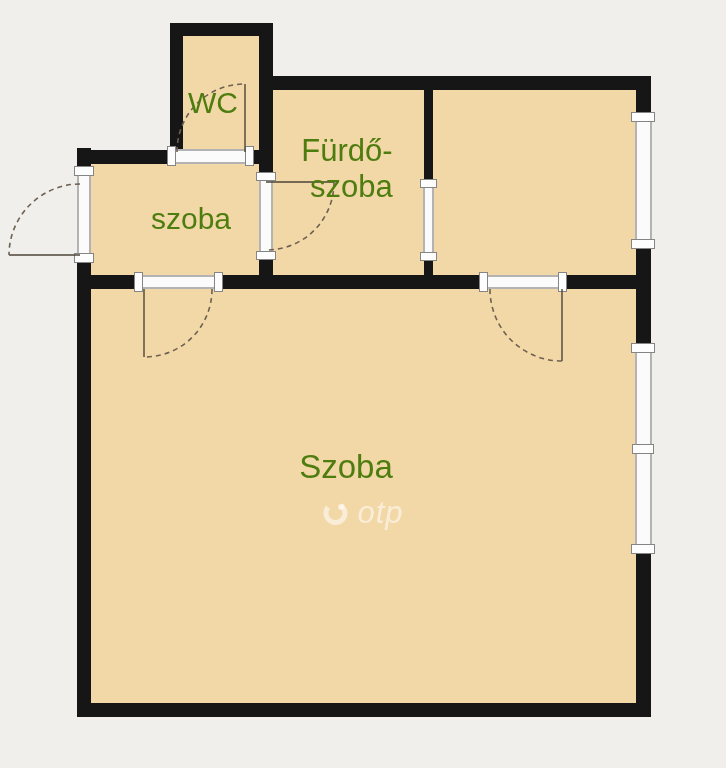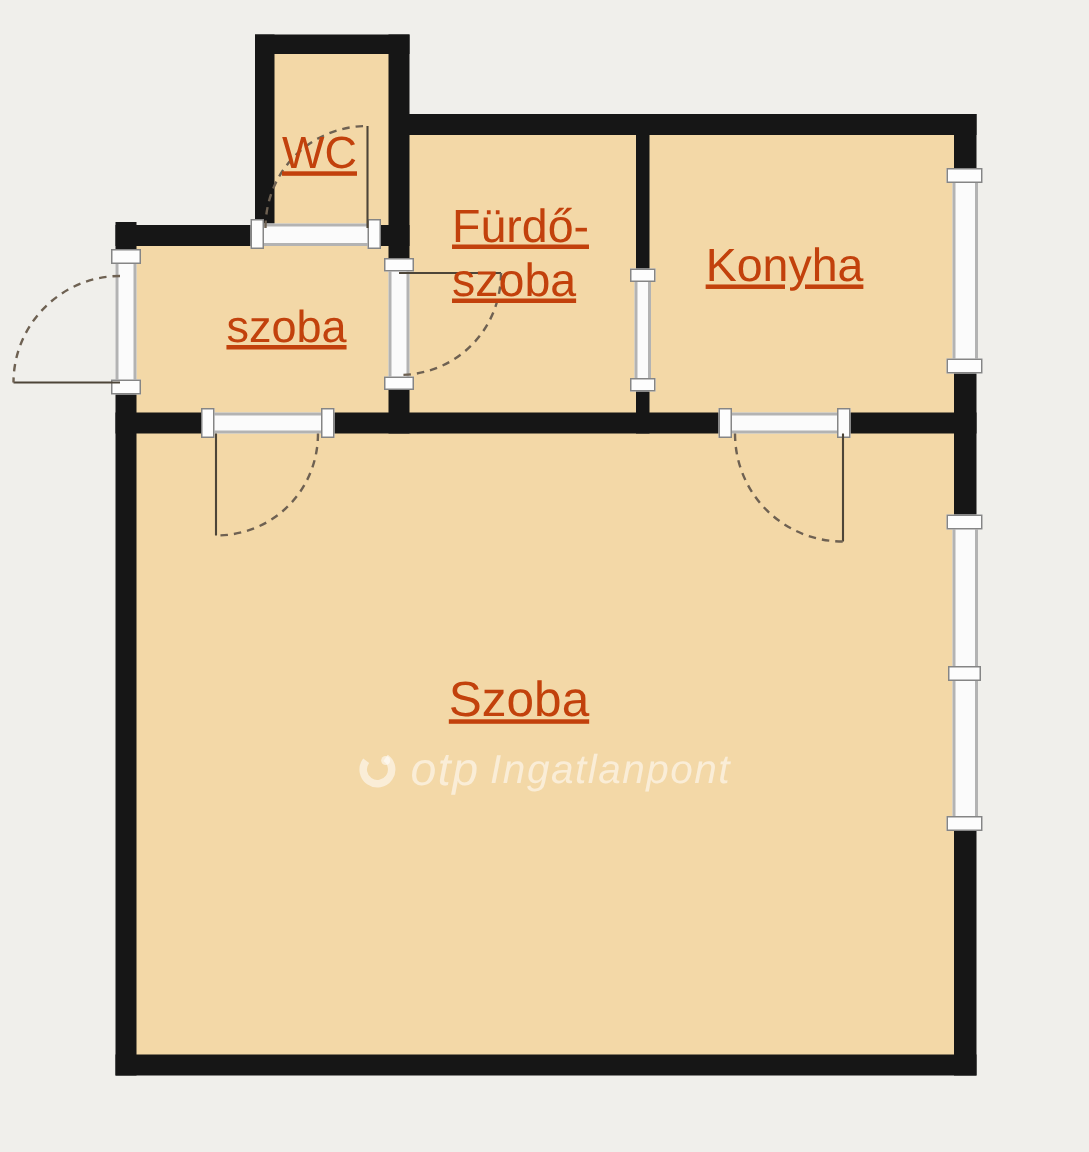--- a/index.html
+++ b/index.html
@@ -3,22 +3,22 @@
 <meta charset="utf-8">
 <style>
   html,body{margin:0;padding:0;background:#f0efeb;}
   #stage{position:relative;width:726px;height:768px;background:#f0efeb;overflow:hidden;
          font-family:"Liberation Sans",sans-serif;}
   .room{position:absolute;background:#f3d8a7;}
   .wall{position:absolute;background:#161616;}
   .bandv{position:absolute;background:#fbfbfb;border-left:2px solid #b3b3b3;border-right:2px solid #b3b3b3;box-sizing:border-box;}
   .bandh{position:absolute;background:#fbfbfb;border-top:2px solid #b3b3b3;border-bottom:2px solid #b3b3b3;box-sizing:border-box;}
   .cap{position:absolute;background:#fdfdfd;border:1px solid #858585;box-sizing:border-box;}
-  .lbl{position:absolute;transform:translate(-50%,-50%);color:#c2410c;text-align:left;
-       white-space:nowrap;line-height:1.12;text-decoration:underline;}
+  .lbl{position:absolute;transform:translate(-50%,-50%);color:#4d7c0f;text-align:right;
+       white-space:nowrap;line-height:1.12;}
   .lbl-wc{font-size:30px;}
   .lbl-furdo{font-size:31px;line-height:36px;}
   .lbl-konyha{font-size:31px;}
   .lbl-elo{font-size:30px;line-height:34px;}
   .lbl-szoba{font-size:33px;}
   #swing-svg{position:absolute;left:0;top:0;pointer-events:none;}
   .panel{stroke:#4d4538;stroke-width:1.4;fill:none;}
   .arc{stroke:#6e6152;stroke-width:1.6;fill:none;stroke-dasharray:5 4;}
   .watermark{position:absolute;left:362px;top:513px;transform:translate(-50%,-50%);
              display:flex;align-items:center;gap:7px;color:rgba(255,255,255,0.55);}
@@ -100,30 +100,28 @@
     <path class="arc" d="M 490 289 C 490 329, 522 361, 562 361"></path>
   </svg>
 
   <div class="lbl lbl-wc" style="left:213px;top:103px;">WC</div>
 
   <div class="lbl lbl-furdo" style="left:347px;top:169px;">
     <div>Fürdő-</div>
     <div>szoba</div>
   </div>
 
-  <div class="lbl lbl-konyha" style="left:523px;top:178px;">Konyha</div>
 
   <div class="lbl lbl-elo" style="left:191px;top:219px;">
     <div>szoba</div>
   </div>
 
   <div class="lbl lbl-szoba" style="left:346px;top:467px;">Szoba</div>
 
   <div class="watermark">
     <svg width="30" height="30" viewBox="0 0 30 30">
       <circle cx="15" cy="15" r="9.5" fill="none" stroke="rgba(255,255,255,0.55)" stroke-width="5" stroke-dasharray="45 15" transform="rotate(-55 15 15)"></circle>
       <circle cx="20.5" cy="9" r="3" fill="rgba(255,255,255,0.55)"></circle>
     </svg>
     <span class="wm-brand">otp</span>
-    <span class="wm-text">Ingatlanpont</span>
   </div>
 
 </div>
 
 </body></html>

